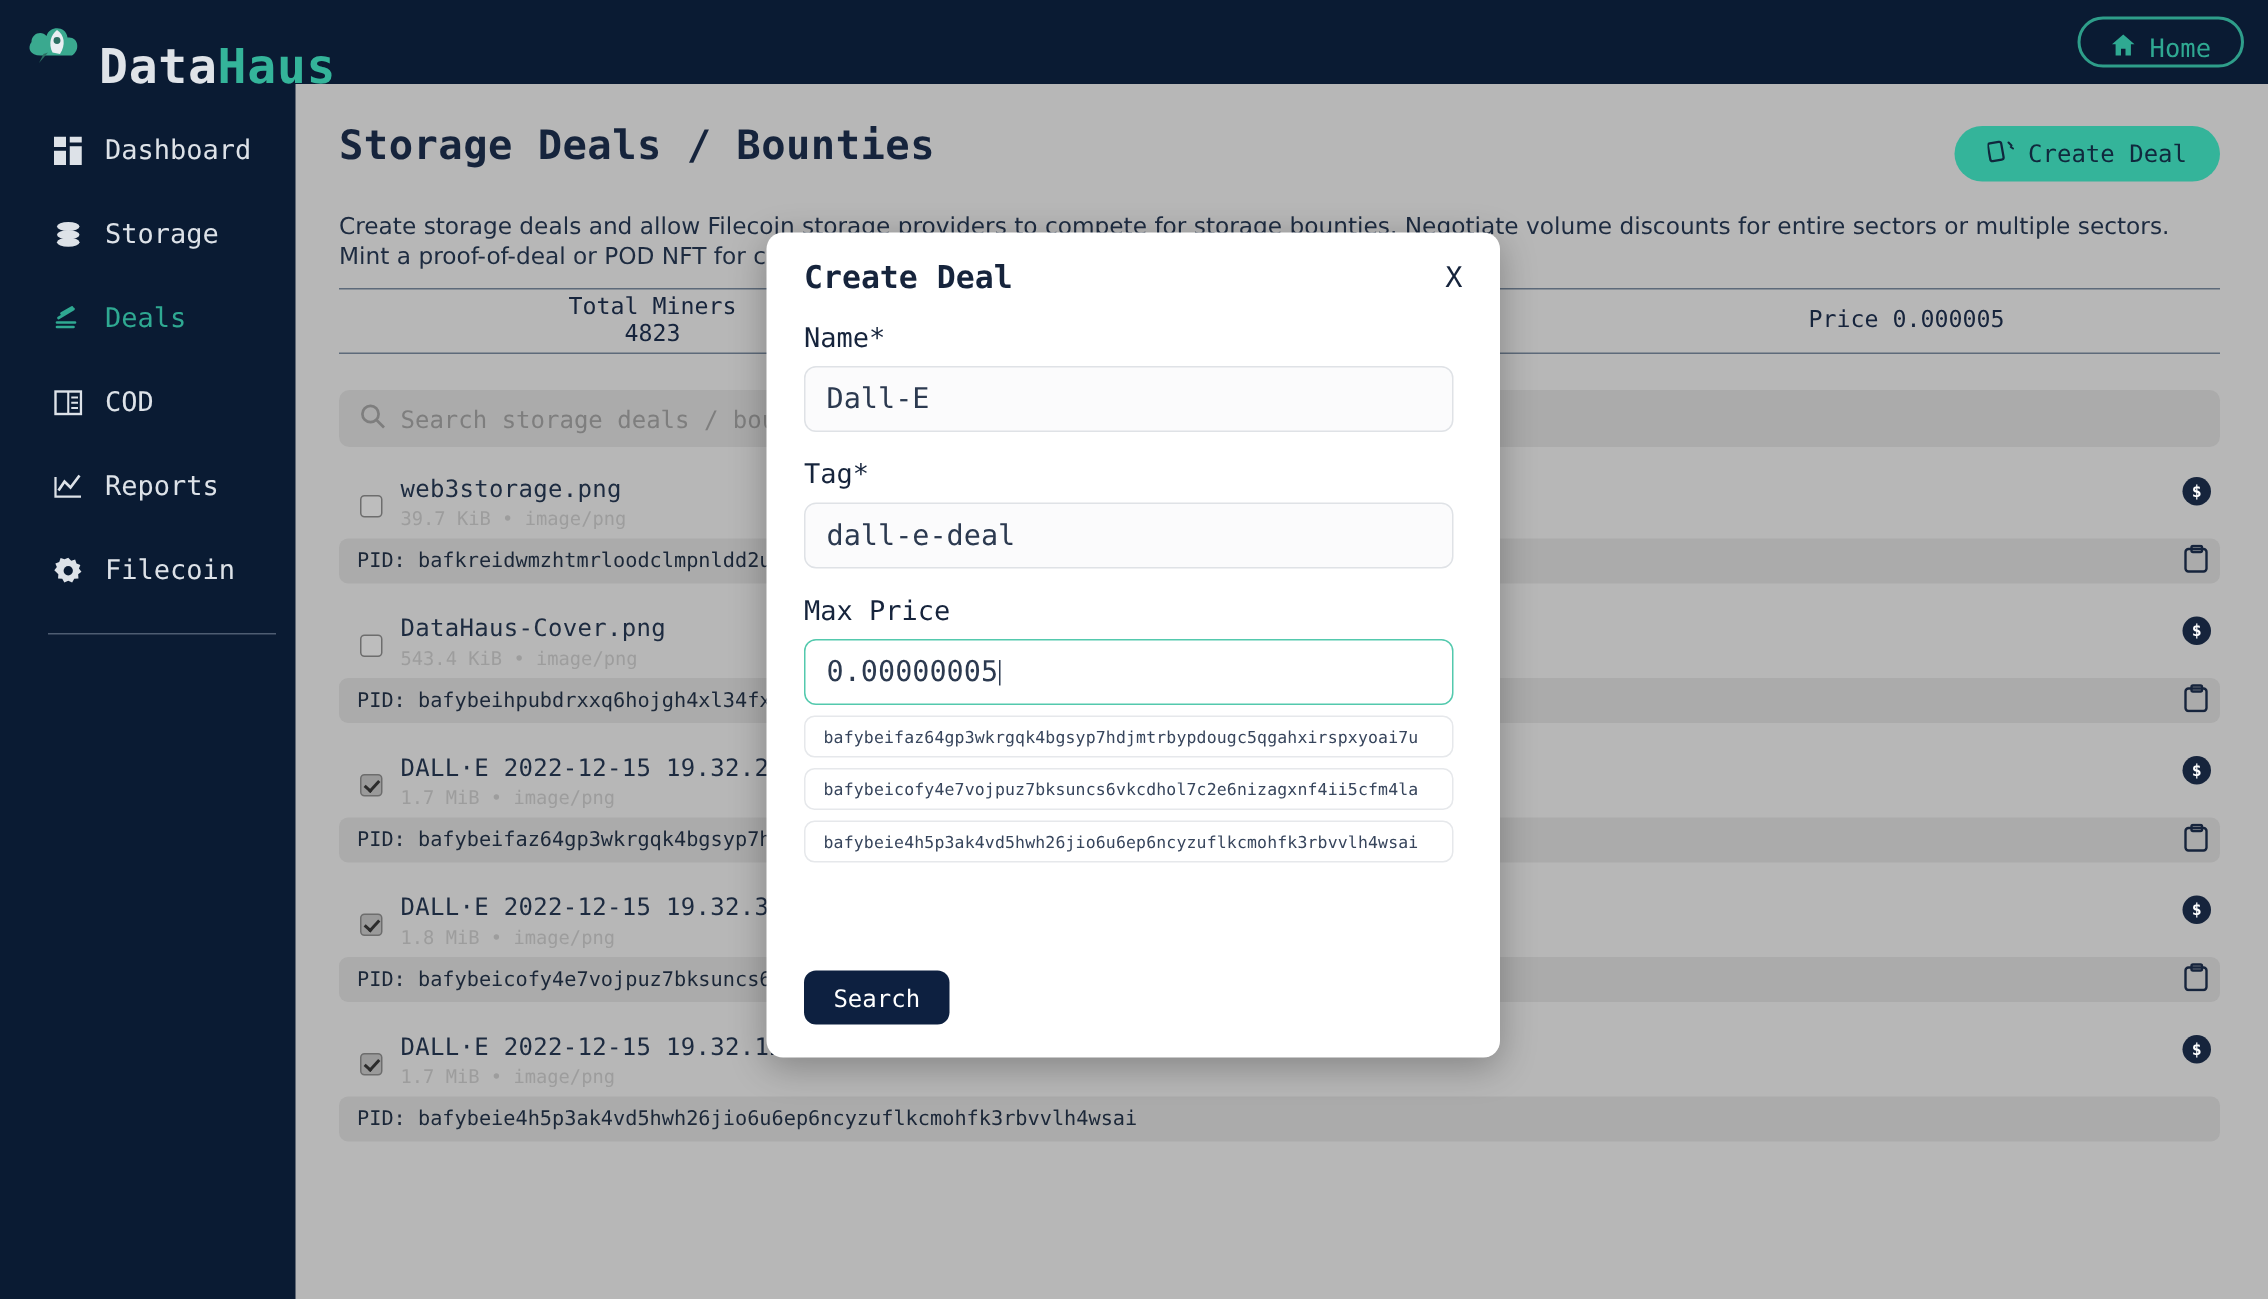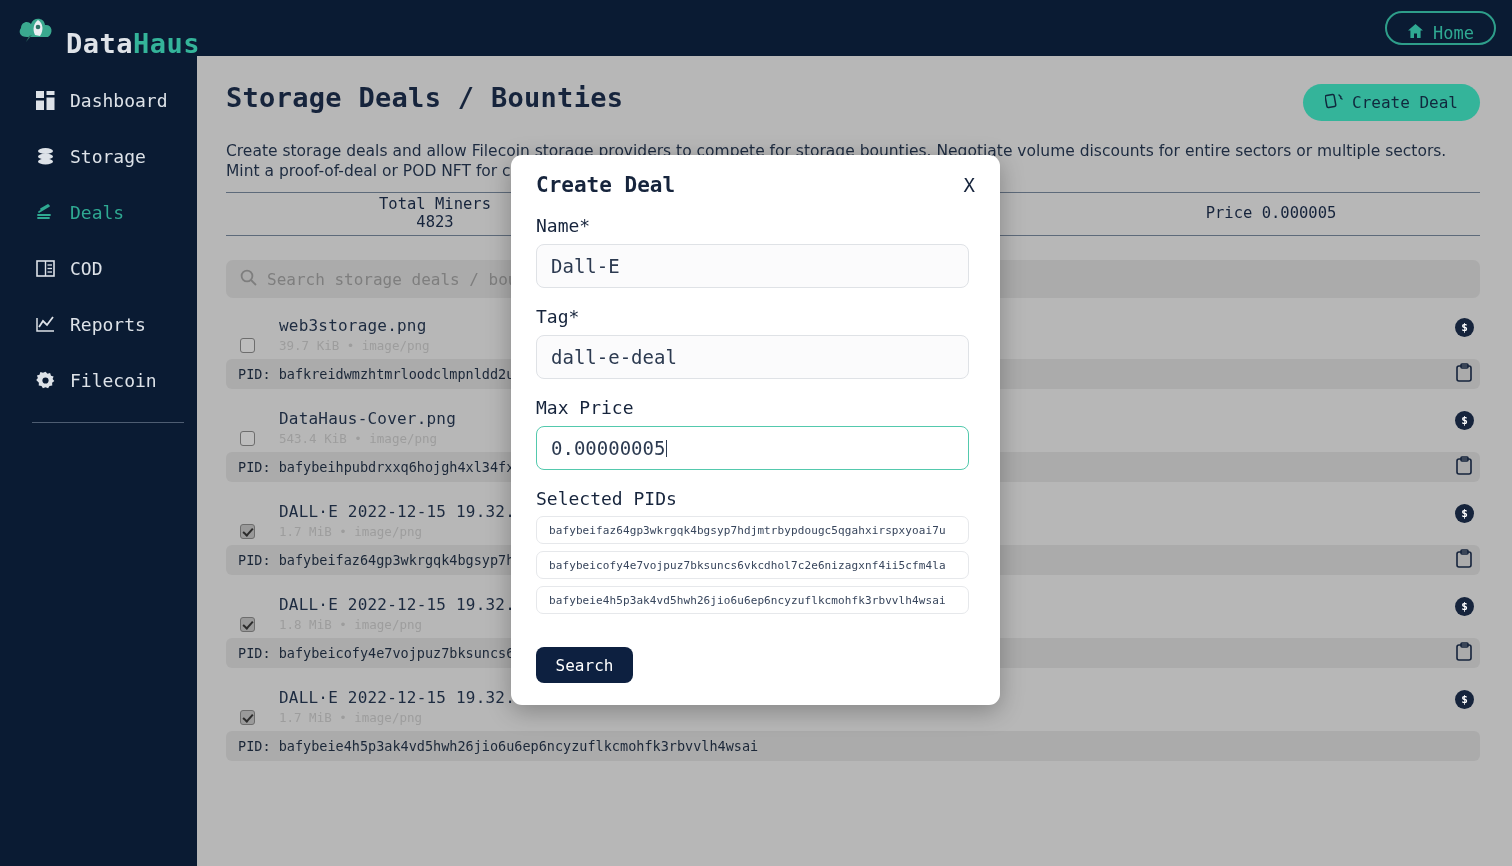--- a/index.html
+++ b/index.html
@@ -14,21 +14,21 @@
   
   .topbar {
     position: absolute; top: 0; left: 0;
     width: 1512px; height: 56px;
     background: #0a1b33;
     display: flex; align-items: center;
     z-index: 5;
   }
   .brand { display: flex; align-items: center; gap: 10px; padding-left: 16px; }
   .brand-logo { width: 40px; height: 34px; position: relative; }
-  .brand-text { font-size: 27px; font-weight: bold; letter-spacing: .5px; margin-top: 31px; }
+  .brand-text { font-size: 32px; font-weight: bold; letter-spacing: .5px; margin-top: 31px; }
   .brand-data { color: #dfe3e8; }
   .brand-haus { color: #34b49a; }
   .home-btn {
     position: absolute; right: 16px; top: 11px;
     height: 34px; padding: 0 20px;
     border: 2px solid #2e9e8a; border-radius: 18px;
     color: #2fa992; background: transparent;
     display: flex; align-items: flex-end; gap: 9px;
     font-size: 17px; font-family: "DejaVu Sans Mono", monospace;
     cursor: pointer;
@@ -81,21 +81,21 @@
     margin-top: 24px; height: 38px;
     background: #ababab; border-radius: 7px;
     display: flex; align-items: center; gap: 10px;
     padding: 0 14px;
     width: 1254px;
   }
   .search-ph { color: #7e7e7e; font-size: 16px; }
 
   .filelist { margin-top: 14px; }
   .filerow { margin-bottom: 16px; position: relative; width: 1254px; }
-  .filehead { display: flex; align-items: flex-end; gap: 24px; padding: 4px 0 2px 14px; }
+  .filehead { display: flex; align-items: center; gap: 12px; padding: 4px 0 2px 14px; }
   .cbox {
     width: 15px; height: 15px; border-radius: 3px; margin-top: 6px;
     border: 1px solid #6d6d6d; background: #bdbdbd; cursor: pointer;
     flex: 0 0 auto; position: relative;
   }
   .cbox.checked { background: #9a9a9a; border-color: #6d6d6d; }
   .cbox.checked::after {
     content: ""; position: absolute; left: 4px; top: 1px;
     width: 4px; height: 8px; border: solid #2c2c2c;
     border-width: 0 2px 2px 0; transform: rotate(42deg);
@@ -407,21 +407,20 @@
     <div class="finput">
       <span>dall-e-deal</span>
     </div>
 
     <div class="flabel">Max Price</div>
     <div class="finput focused">
       <span>0.00000005</span>
         <span class="caret"></span>
     </div>
 
-    <div class="flabel">Selected PIDs</div>
     <div class="pid-chip">bafybeifaz64gp3wkrgqk4bgsyp7hdjmtrbypdougc5qgahxirspxyoai7u</div>
     <div class="pid-chip">bafybeicofy4e7vojpuz7bksuncs6vkcdhol7c2e6nizagxnf4ii5cfm4la</div>
     <div class="pid-chip">bafybeie4h5p3ak4vd5hwh26jio6u6ep6ncyzuflkcmohfk3rbvvlh4wsai</div>
 
     <div class="modal-actions">
       <button class="btn-cancel">Search</button>
     </div>
   </div>
 
 </div>

